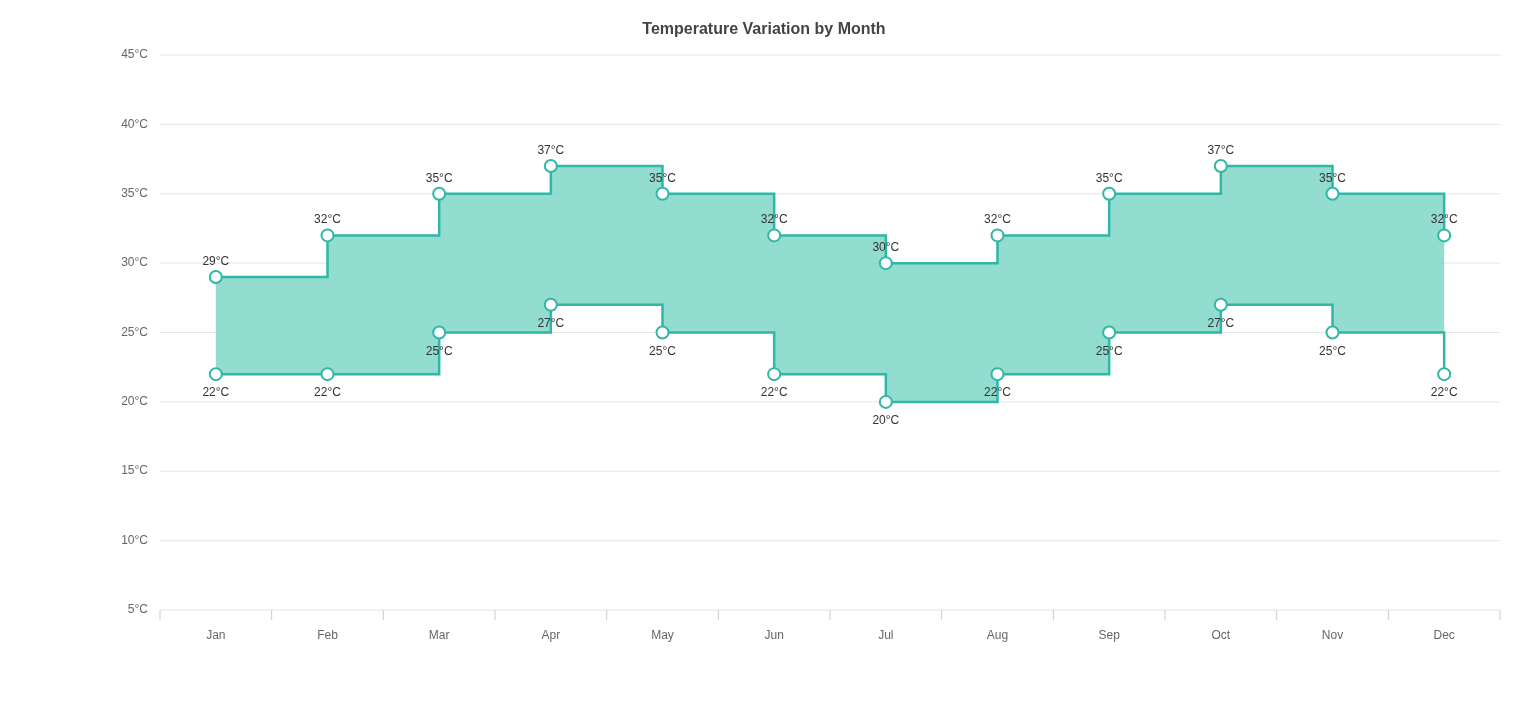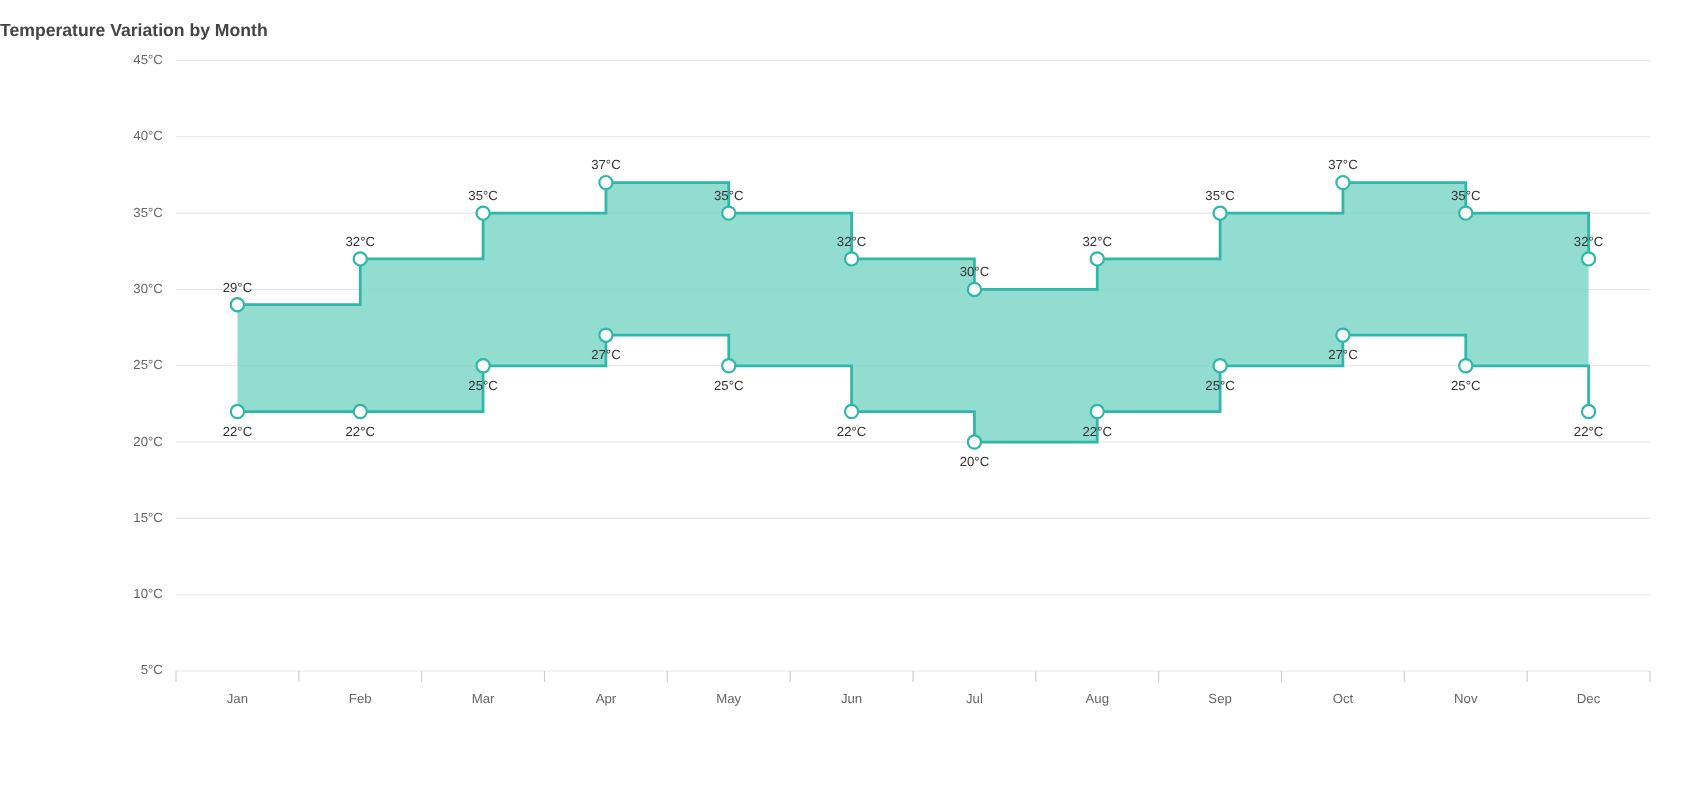--- a/index.html
+++ b/index.html
@@ -14,21 +14,21 @@
   .chart-wrap {
     position: relative;
     width: 1528px;
     height: 715px;
   }
   .chart-title {
     position: absolute;
     top: 20px;
     left: 0;
     right: 0;
-    text-align: left;
+    text-align: center;
     font-size: 16px;
     font-weight: 600;
     color: #444;
   }
   svg { display: block; }
   .grid-line { stroke: #e6e6e6; stroke-width: 1; }
   .axis-tick { stroke: #cccccc; stroke-width: 1; }
   .y-label { fill: #666; font-size: 12px; text-anchor: end; dominant-baseline: middle; }
   .x-label { fill: #666; font-size: 12px; text-anchor: middle; dominant-baseline: hanging; }
   .area-fill { fill: #7fd6c8; fill-opacity: 0.85; stroke: none; }

